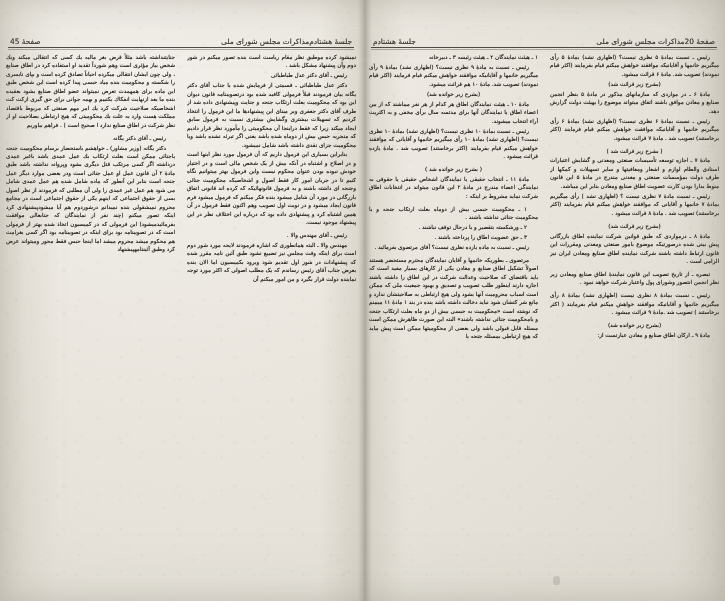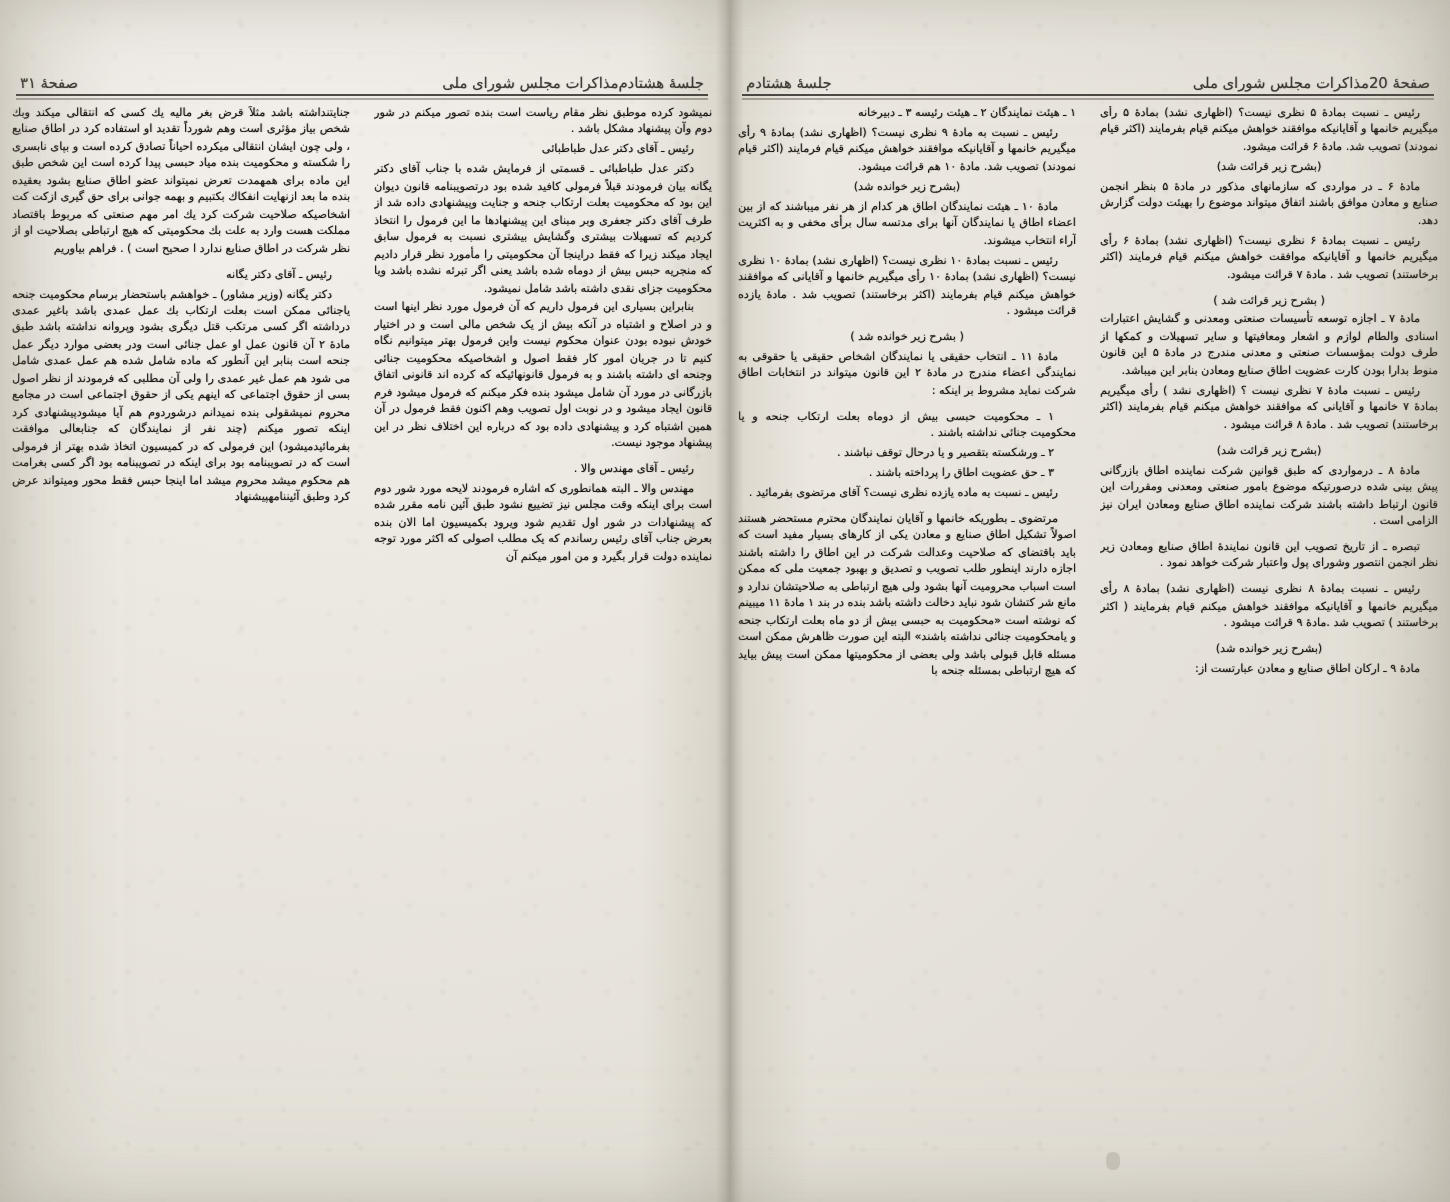--- a/index.html
+++ b/index.html
@@ -214,21 +214,21 @@
       </div>
 
     </div>
   </div>
 
   <div class="page" id="page-left">
 
     <div class="page-header">
       <span class="hdr-cell">جلسهٔ هشتادم</span>
       <span class="hdr-cell hdr-center">مذاکرات مجلس شورای ملی</span>
-      <span class="hdr-cell">صفحهٔ ۳۱</span>
+      <span class="hdr-cell">صفحهٔ 45</span>
     </div>
     <div class="page-rule"></div>
 
     <div class="columns">
 
       <div class="col">
         <div class="col-inner">
           <p class="blk">نمیشود کرده موطبق نظر مقام ریاست است بنده تصور میکنم در شور دوم وآن پیشنهاد مشکل باشد .</p>
           <p class="blk indent">رئیس ـ آقای دکتر عدل طباطبائی</p>
           <p class="blk indent">دکتر عدل طباطبائی ـ قسمتی از فرمایش شده با جناب آقای دکتر یگانه بیان فرمودند قبلاً فرمولی کافید شده بود درتصویبنامه قانون دیوان این بود که محکومیت بعلت ارتکاب جنحه و جنایت وپیشنهادی داده شد از طرف آقای دکتر جعفری وبر مبنای این پیشنهادها ما این فرمول را انتخاذ کردیم که تسهیلات بیشتری وگشایش بیشتری نسبت به فرمول سابق ایجاد میکند زیرا که فقط دراینجا آن محکومیتی را مأمورد نظر قرار دادیم که منجریه حبس بیش از دوماه شده باشد یعنی اگر تبرئه نشده باشد ویا محکومیت جزای نقدی داشته باشد شامل نمیشود.</p>

